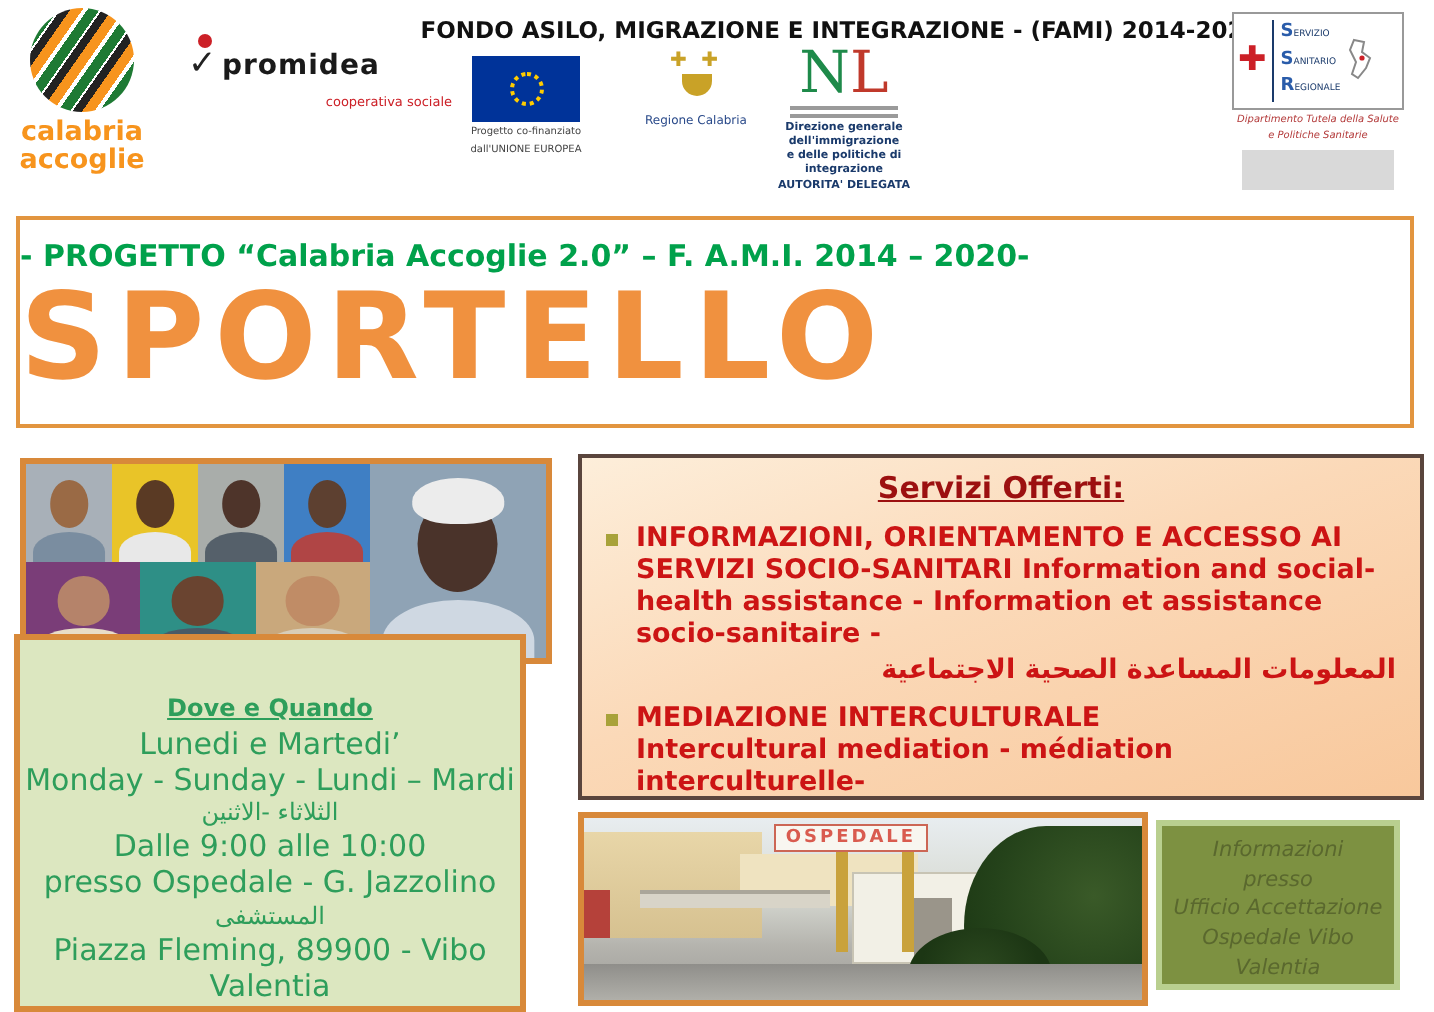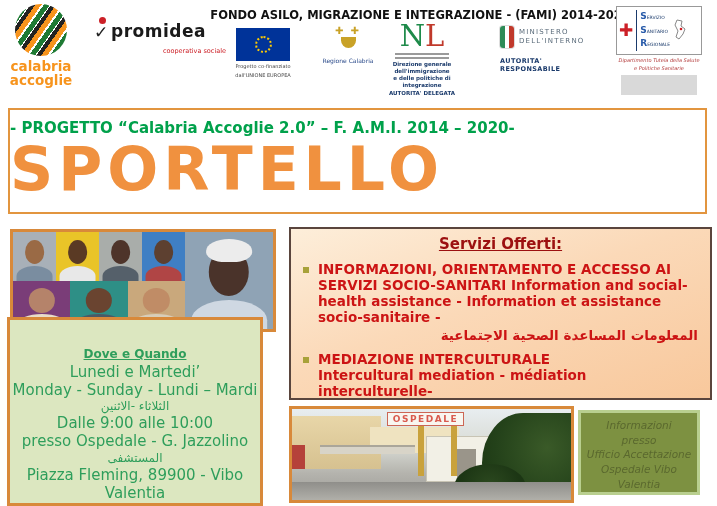--- a/index.html
+++ b/index.html
@@ -14,21 +14,21 @@
   .logo-ca { left: 8px; top: 2px; width: 66px; text-align: center; }
   .ca-sphere { width: 52px; height: 52px; border-radius: 50%; margin: 2px auto 3px;
     background: repeating-linear-gradient(125deg,#f7941d 0 5px,#ffffff 5px 7px,#1e7a34 7px 12px,#ffffff 12px 13px,#222 13px 17px); }
   .ca-text { color:#f7941d; font-weight:bold; font-size:13.5px; line-height:1.05; }
 
   .promidea { left: 94px; top: 16px; width: 132px; }
   .pm-row { display:flex; align-items:flex-end; }
   .pm-icon { position:relative; width:17px; height:24px; flex:none; }
   .pm-check { position:absolute; bottom:-2px; left:0; font-size:17px; font-weight:bold; color:#222; }
   .pm-dot { position:absolute; top:1px; left:5px; width:7px; height:7px; border-radius:50%; background:#cc2027; }
-  .pm-name { font-size:17px; color:#1a1a1a; font-weight:600; letter-spacing:.5px; line-height:1; }
+  .pm-name { font-size:14px; color:#1a1a1a; font-weight:600; letter-spacing:.5px; line-height:1; }
   .pm-sub { font-size:6.5px; color:#cc2027; text-align:right; margin-top:7px; }
 
   .fami-title { left:205px; top:8px; width:430px; text-align:center;
     font-size:11.5px; font-weight:bold; color:#111; }
 
   .eu-block { left:232px; top:28px; width:62px; text-align:center; }
   .eu-flag { width:54px; height:33px; background:#003399; margin:0 auto;
     display:flex; align-items:center; justify-content:center; }
   .eu-stars { width:17px; height:17px; border:2px dotted #ffcc00; border-radius:50%; }
   .cap-tiny { font-size:5px; color:#444; margin-top:2px; line-height:1.3; }
@@ -178,30 +178,20 @@
     <div class="ml-letters"><span class="ml-n">N</span><span class="ml-l">L</span></div>
     <div class="ml-bars">
         <div></div>
         <div></div>
       </div>
     <div class="ml-cap">Direzione generale dell'immigrazione</div>
     <div class="ml-cap">e delle politiche di integrazione</div>
     <div class="ml-cap">AUTORITA' DELEGATA</div>
   </div>
 
-  <div class="abs interno-block">
-    <div class="int-row">
-      <div class="int-flag"></div>
-      <div class="int-name">
-        <div>MINISTERO</div>
-        <div>DELL'INTERNO</div>
-      </div>
-    </div>
-    <div class="int-cap">AUTORITA' RESPONSABILE</div>
-  </div>
 
   <div class="abs ssr-block">
     <div class="ssr-box">
       <span class="ssr-cross">✚</span>
       <span class="ssr-div"></span>
       <span class="ssr-words">
         <div><span class="ssr-big">S</span><span>ERVIZIO</span></div>
         <div><span class="ssr-big">S</span><span>ANITARIO</span></div>
         <div><span class="ssr-big">R</span><span>EGIONALE</span></div>
       </span>

